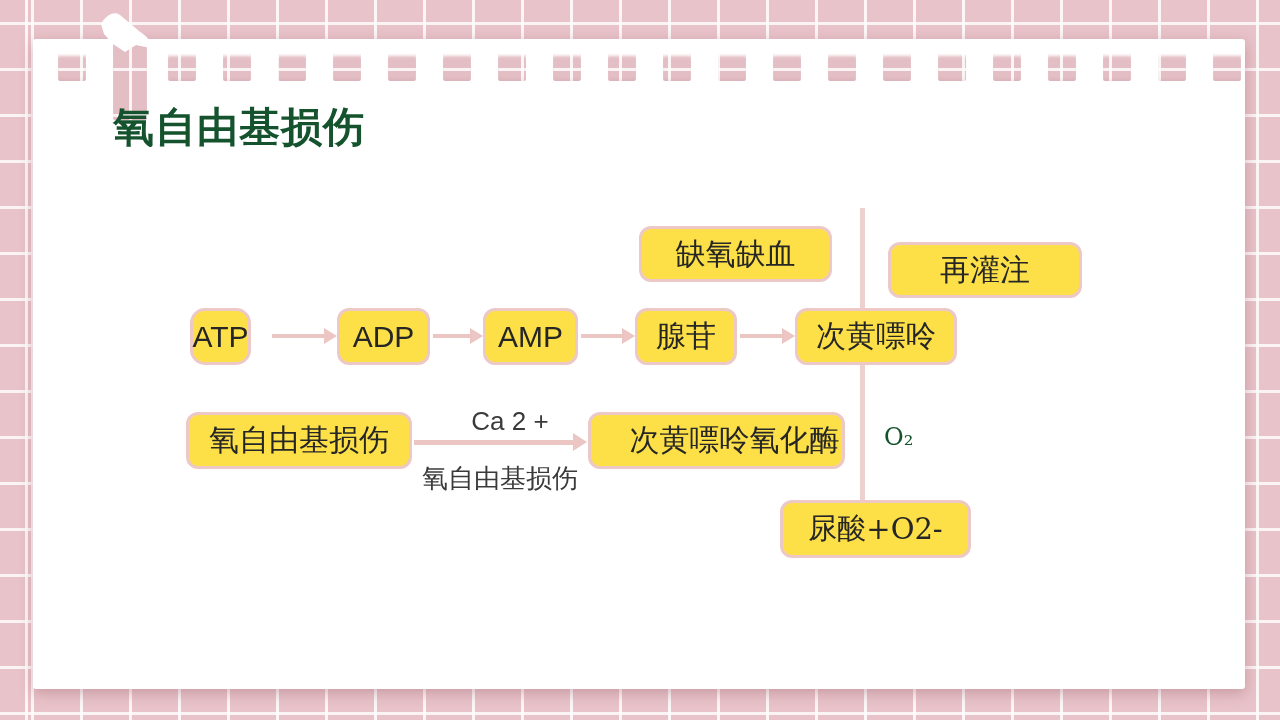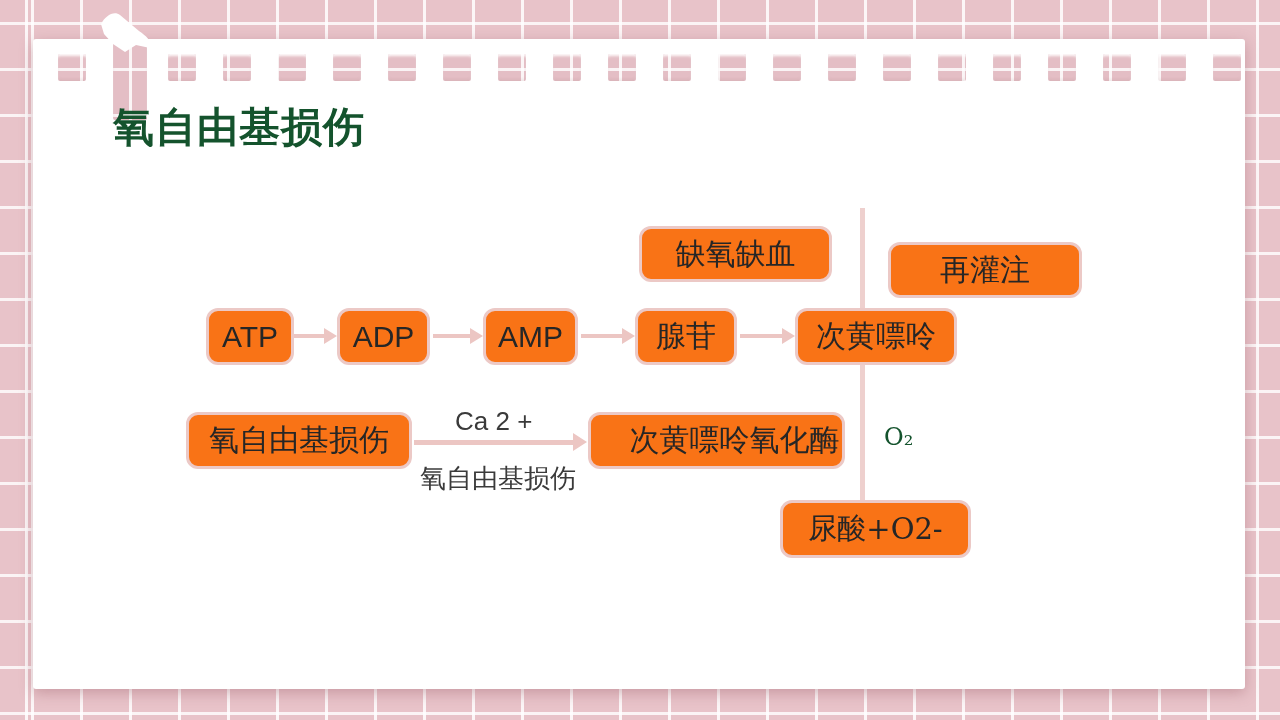--- a/index.html
+++ b/index.html
@@ -39,43 +39,43 @@
   .flap { position:absolute; left:84px; top:8px; z-index:4; }
 
   .slide-title {
     position:absolute; left:113px; top:100px; z-index:3;
     font-size:41px; font-weight:700; color:#14532d; letter-spacing:1px;
   }
 
   
   .dbox {
     position:absolute; z-index:3;
-    background:#f97316; border:3px solid #ecc9c6; border-radius:12px;
+    background:#fde047; border:3px solid #ecc9c6; border-radius:12px;
     display:flex; align-items:center; justify-content:center;
     font-size:30px; color:#262626; white-space:nowrap;
   }
 
   
   .harrow { position:absolute; top:334px; height:4px; background:#ecc6c3; z-index:2; }
   .harrow::after {
     content:""; position:absolute; right:-12px; top:-6px;
     border-left:13px solid #ecc6c3; border-top:8px solid transparent; border-bottom:8px solid transparent;
   }
   .harrow.big { height:5px; }
   .harrow.big::after { right:-13px; top:-7px; border-left:14px solid #ecc6c3; border-top:9px solid transparent; border-bottom:9px solid transparent; }
 
   .vline { position:absolute; left:860px; top:208px; width:5px; height:292px; background:#eed0ce; z-index:2; }
 
-  .small-label { position:absolute; z-index:3; font-size:26px; color:#3a3a3a; white-space:nowrap; }
+  .small-label { position:absolute; z-index:3; font-size:26px; color:#3a3a3a; text-align:center; white-space:nowrap; }
   .serif { font-family:"DejaVu Serif","Liberation Serif",serif; }
 
   
   #box-ischemia      { left:639px; top:226px; width:193px; height:56px; }
   #box-reperfusion   { left:888px; top:242px; width:194px; height:56px; }
-  #box-atp           { left:206px; top:308px; width:88px;  height:57px; }
+  #box-atp           { left:190px; top:308px; width:61px;  height:57px;border-radius:15px; }
   #box-adp           { left:337px; top:308px; width:93px;  height:57px;text-align:right; }
   #box-amp           { left:483px; top:308px; width:95px;  height:57px; }
   #box-adenosine     { left:635px; top:308px; width:102px; height:57px; }
   #box-hypoxanthine  { left:795px; top:308px; width:162px; height:57px; }
   #box-xdh           { left:186px; top:412px; width:226px; height:57px; }
   #box-xo            { left:588px; top:412px; width:257px; height:57px;padding-left:36px; }
   #box-uric          { left:780px; top:500px; width:191px; height:58px; font-size:29px; }
 
   #arrow-atp-adp        { left:272px; width:53px; }
   #arrow-adp-amp        { left:433px; width:38px; }

